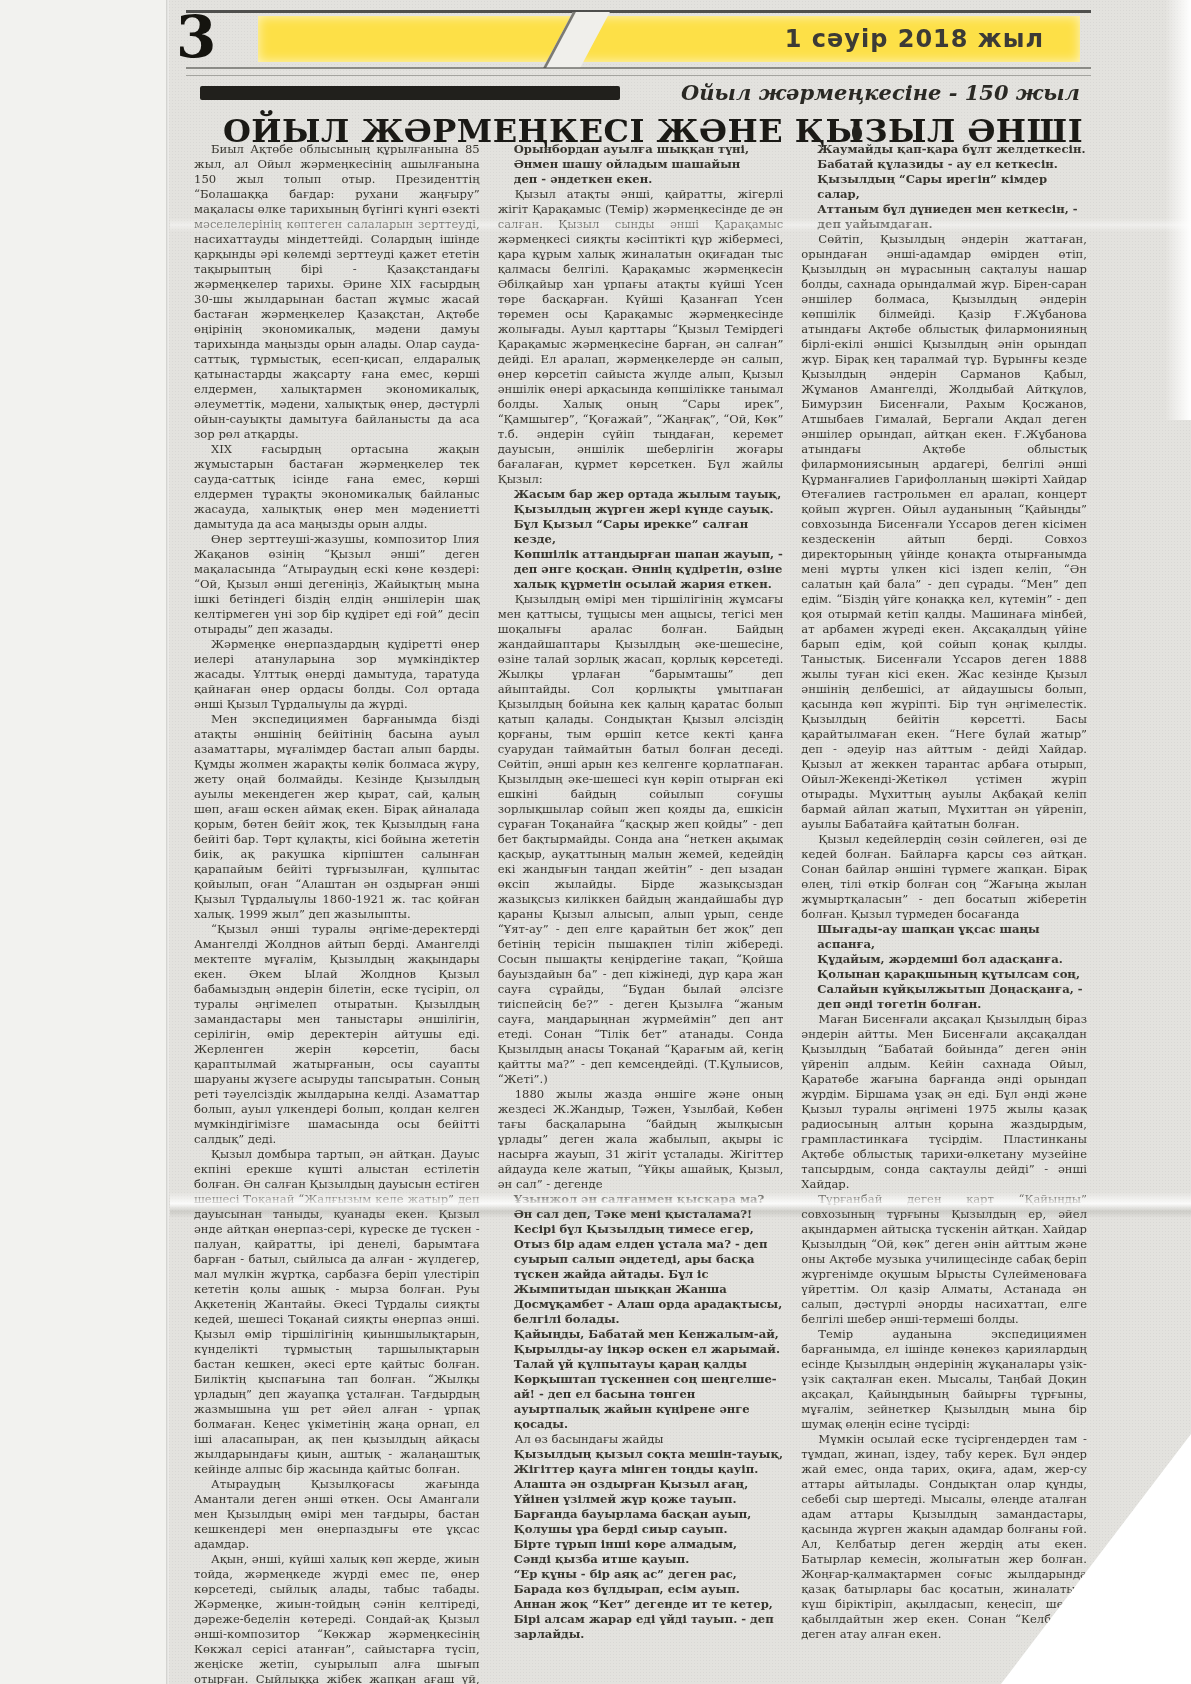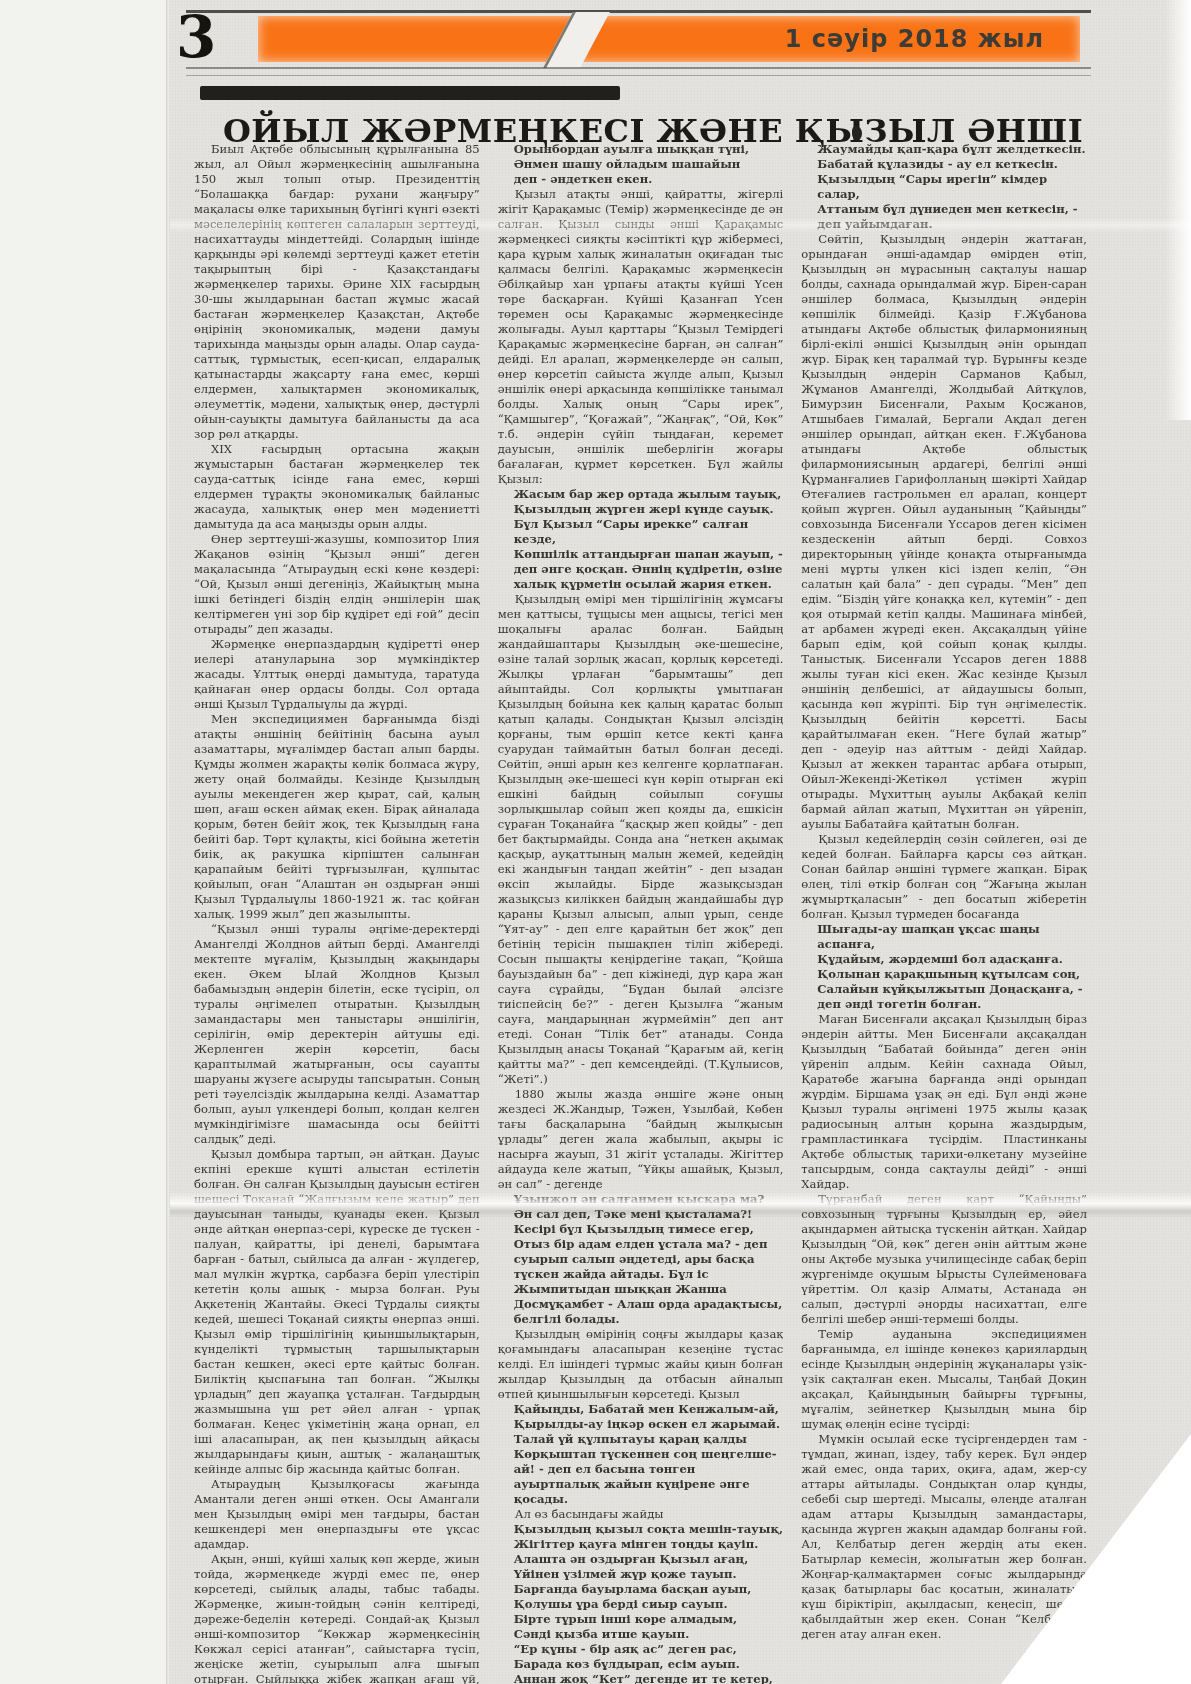--- a/index.html
+++ b/index.html
@@ -18,21 +18,21 @@
         background:linear-gradient(180deg,rgba(255,255,255,0) 0%,rgba(255,255,255,.85) 45%,rgba(110,110,100,.18) 75%,rgba(255,255,255,0) 100%);}
   .fold2{position:absolute;left:170px;top:218px;width:1021px;height:14px;pointer-events:none;
         background:linear-gradient(180deg,rgba(255,255,255,0),rgba(255,255,255,.45),rgba(255,255,255,0));}
   .curl{position:absolute;right:0;bottom:0;width:190px;height:250px;background:#ffffff;
         clip-path:polygon(100% 0,100% 100%,0 100%);}
   .curl2{position:absolute;right:0;top:0;width:26px;height:420px;background:linear-gradient(90deg,rgba(255,255,255,0),#fff);}
   
   .top-rule{position:absolute;left:186px;top:10px;width:905px;height:3px;background:rgba(30,30,28,.75);}
   .page-number{position:absolute;left:176px;top:8px;font-size:58px;font-weight:bold;
                color:#15140f;line-height:1;letter-spacing:-2px;}
-  .date-box{position:absolute;left:258px;top:16px;width:822px;height:46px;background:#f97316;
+  .date-box{position:absolute;left:258px;top:16px;width:822px;height:46px;background:#fde047;
             box-shadow:inset 0 0 12px rgba(255,255,255,.7);}
   .date-slash{position:absolute;left:300px;top:-4px;width:34px;height:56px;background:#f0efeb;
               transform:skewX(-28deg);border-left:3px solid #7b7a75;}
   .date-text{position:absolute;right:36px;top:9px;font-size:24px;font-weight:bold;color:#3c3b36;
              font-family:"DejaVu Sans","Liberation Sans",sans-serif;letter-spacing:1px;}
   .double-rule{position:absolute;left:186px;top:67px;width:905px;height:6px;
                border-top:2px solid rgba(70,70,65,.55);border-bottom:1px solid rgba(70,70,65,.4);}
   .kicker-row{position:absolute;left:200px;top:82px;width:885px;height:22px;}
   .kicker-bar{position:absolute;left:0;top:4px;width:420px;height:14px;background:#21201c;border-radius:2px;}
   .kicker-text{position:absolute;left:432px;top:-2px;width:448px;text-align:right;
@@ -60,20 +60,21 @@
   <div class="page-number">3</div>
 
   <div class="date-box">
     <div class="date-slash"></div>
     <span class="date-text">1 сәуір 2018 жыл</span>
   </div>
   <div class="double-rule"></div>
 
   <div class="kicker-row">
     <div class="kicker-bar"></div>
+    <span class="kicker-text">Ойыл жәрмеңкесіне - 150 жыл</span>
   </div>
 
   <h1 class="headline">ОЙЫЛ ЖӘРМЕҢКЕСІ ЖӘНЕ ҚЫЗЫЛ ӘНШІ</h1>
 
   <div class="ink-mark"></div>
 
   <div class="columns">
     <div class="col">
         <p class="prose">Биыл Ақтөбе облысының құрылғанына 85 жыл, ал Ойыл жәрмеңкесінің ашылғанына 150 жыл толып отыр. Президенттің “Болашаққа бағдар: рухани жаңғыру” мақаласы өлке тарихының бүгінгі күнгі өзекті мәселелерінің көптеген салаларын зерттеуді, насихаттауды міндеттейді. Солардың ішінде қарқынды әрі көлемді зерттеуді қажет ететін тақырыптың бірі - Қазақстандағы жәрмеңкелер тарихы. Әрине XIX ғасырдың 30-шы жылдарынан бастап жұмыс жасай бастаған жәрмеңкелер Қазақстан, Ақтөбе өңірінің экономикалық, мәдени дамуы тарихында маңызды орын алады. Олар сауда-саттық, тұрмыстық, есеп-қисап, елдаралық қатынастарды жақсарту ғана емес, көрші елдермен, халықтармен экономикалық, әлеуметтік, мәдени, халықтық өнер, дәстүрлі ойын-сауықты дамытуға байланысты да аса зор рөл атқарды.</p>
         <p class="prose">XIX ғасырдың ортасына жақын жұмыстарын бастаған жәрмеңкелер тек сауда-саттық ісінде ғана емес, көрші елдермен тұрақты экономикалық байланыс жасауда, халықтық өнер мен мәдениетті дамытуда да аса маңызды орын алды.</p>
@@ -93,21 +94,20 @@
         <p class="verse">Жасым бар жер ортада жылым тауық,
 Қызылдың жүрген жері күнде сауық.
 Бұл Қызыл “Сары ирекке” салған кезде,
 Көпшілік аттандырған шапан жауып, - деп әнге қосқан. Әннің құдіретін, өзіне халық құрметін осылай жария еткен.</p>
         <p class="prose">Қызылдың өмірі мен тіршілігінің жұмсағы мен қаттысы, тұщысы мен ащысы, тегісі мен шоқалығы аралас болған. Байдың жандайшаптары Қызылдың әке-шешесіне, өзіне талай зорлық жасап, қорлық көрсетеді. Жылқы ұрлаған “барымташы” деп айыптайды. Сол қорлықты ұмытпаған Қызылдың бойына кек қалың қаратас болып қатып қалады. Сондықтан Қызыл әлсіздің қорғаны, тым өршіп кетсе кекті қанға суарудан таймайтын батыл болған деседі. Сөйтіп, әнші арын кез келгенге қорлатпаған. Қызылдың әке-шешесі күн көріп отырған екі ешкіні байдың сойылып соғушы зорлықшылар сойып жеп қояды да, ешкісін сұраған Тоқанайға “қасқыр жеп қойды” - деп бет бақтырмайды. Сонда ана “неткен ақымақ қасқыр, ауқаттының малын жемей, кедейдің екі жандығын таңдап жейтін” - деп ызадан өксіп жылайды. Бірде жазықсыздан жазықсыз киліккен байдың жандайшабы дүр қараны Қызыл алысып, алып ұрып, сенде “Ұят-ау” - деп елге қарайтын бет жоқ” деп бетінің терісін пышақпен тіліп жібереді. Сосын пышақты кеңірдегіне тақап, “Қойша бауыздайын ба” - деп кіжінеді, дүр қара жан сауға сұрайды, “Бұдан былай әлсізге тиіспейсің бе?” - деген Қызылға “жаным сауға, маңдарыңнан жүрмеймін” деп ант етеді. Сонан “Тілік бет” атанады. Сонда Қызылдың анасы Тоқанай “Қарағым ай, кегің қайтты ма?” - деп кемсеңдейді. (Т.Құлыисов, “Жеті”.)</p>
         <p class="prose">1880 жылы жазда әншіге және оның жездесі Ж.Жандыр, Тәжен, Ұзылбай, Көбен тағы басқаларына “байдың жылқысын ұрлады” деген жала жабылып, ақыры іс насырға жауып, 31 жігіт ұсталады. Жігіттер айдауда келе жатып, “Ұйқы ашайық, Қызыл, ән сал” - дегенде</p>
         <p class="verse">Ұзынжол ән салғанмен қысқара ма?
 Ән сал деп, Тәке мені қысталама?!
 Кесірі бұл Қызылдың тимесе егер,
 Отыз бір адам елден ұстала ма? - деп суырып салып әңдетеді, ары басқа түскен жайда айтады. Бұл іс Жымпитыдан шыққан Жанша Досмұқамбет - Алаш орда арадақтысы, белгілі болады.</p>
-        <p class="prose">Қызылдың өмірінің соңғы жылдары қазақ қоғамындағы аласапыран кезеңіне тұстас келді. Ел ішіндегі тұрмыс жайы қиын болған жылдар Қызылдың да отбасын айналып өтпей қиыншылығын көрсетеді. Қызыл</p>
         <p class="verse">Қайыңды, Бабатай мен Кенжалым-ай,
 Қырылды-ау іңкәр өскен ел жарымай.
 Талай үй құлпытауы қараң қалды
 Көрқыштап түскеннен соң шеңгелше-ай! - деп ел басына төнген ауыртпалық жайын күңірене әнге қосады.</p>
         <p class="prose">Ал өз басындағы жайды</p>
         <p class="verse">Қызылдың қызыл соқта мешін-тауық,
 Жігіттер қауға мінген тоңды қауіп.
 Алашта ән оздырған Қызыл ағаң,
 Үйінен үзілмей жүр қоже тауып.
 Барғанда бауырлама басқан ауып,

